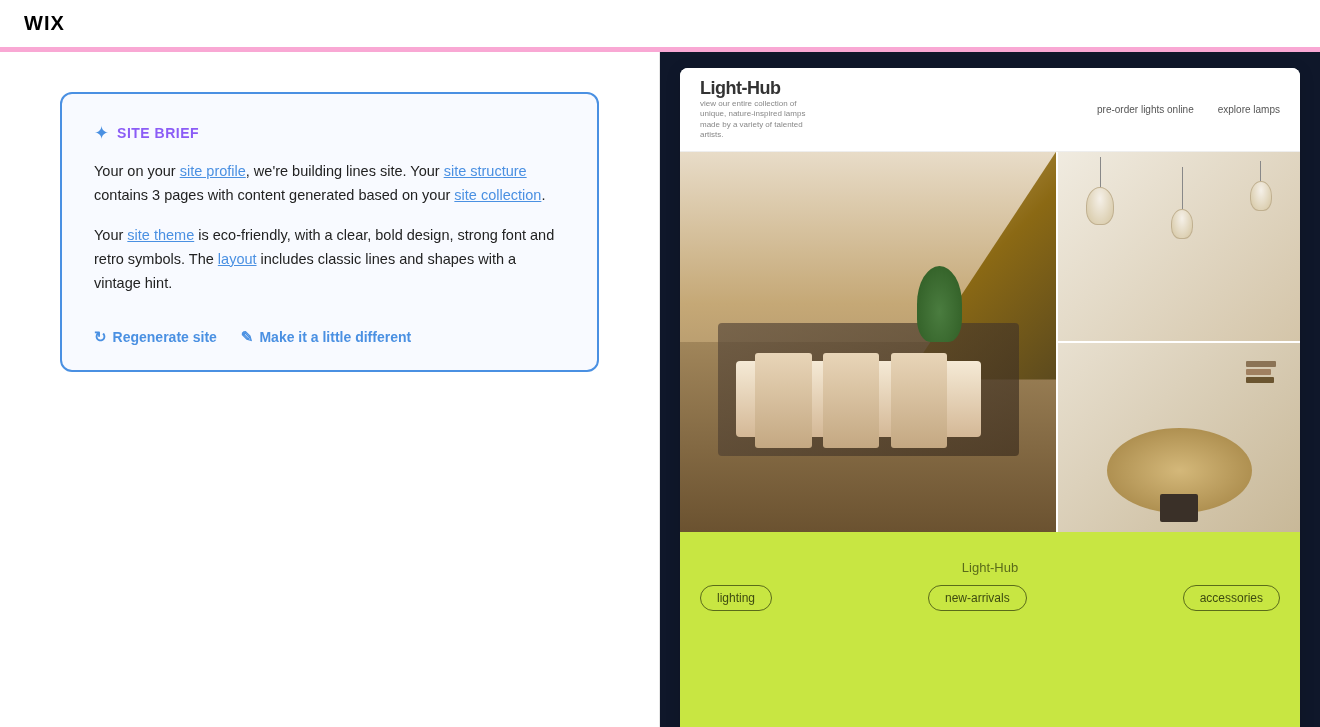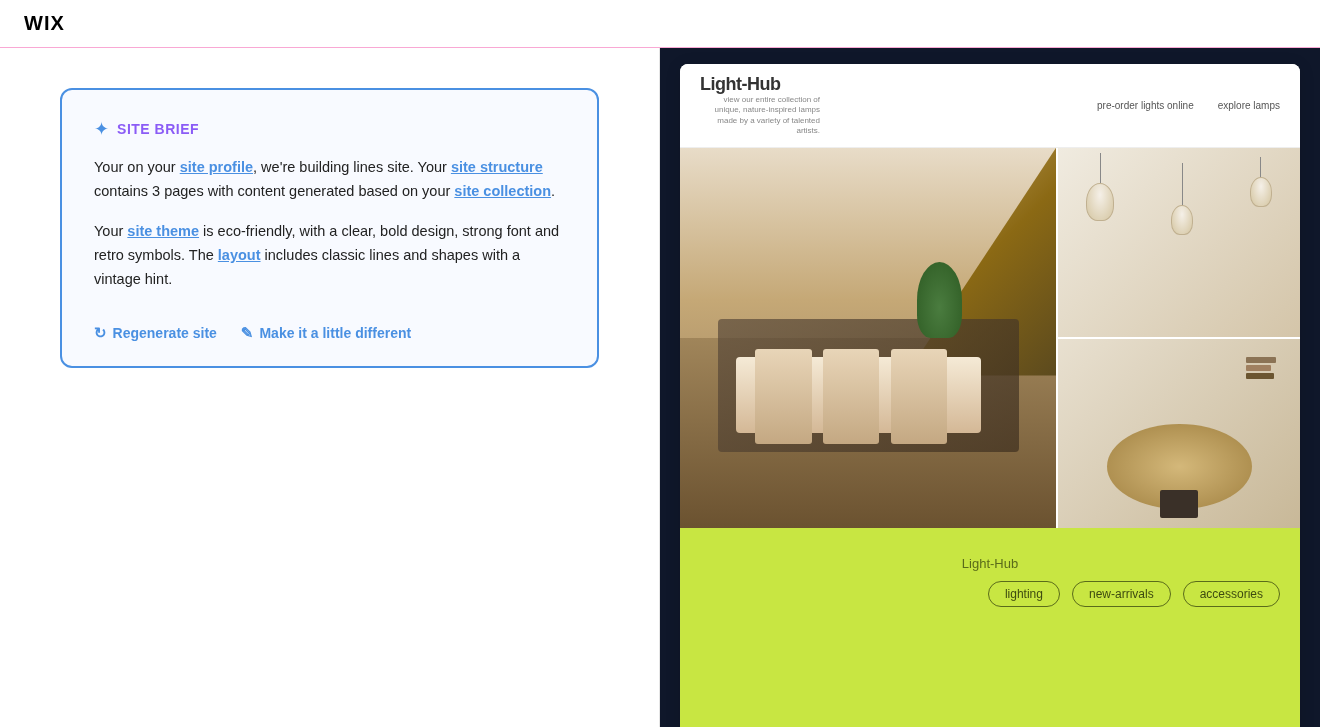--- a/index.html
+++ b/index.html
@@ -9,21 +9,21 @@
       width: 1320px;
       height: 727px;
       overflow: hidden;
       display: flex;
       flex-direction: column;
     }
 
     
     .header {
       padding: 12px 24px;
-      border-bottom: 1px solid #f9a8d4;
+      border-bottom: 5px solid #f9a8d4;
       display: flex;
       align-items: center;
       text-align: right;
     }
     .wix-logo {
       font-size: 20px;
       font-weight: 800;
       letter-spacing: 1px;
       color: #000;
       text-transform: uppercase;
@@ -84,21 +84,20 @@
     }
 
     .brief-body p:last-child {
       margin-bottom: 12px;
     }
 
     .brief-link {
       color: #4a90e2;
       text-decoration: underline;
       cursor: pointer;
-      font-weight: bold;
     }
 
     .brief-actions {
       display: flex;
       align-items: center;
       gap: 24px;
       margin-top: 24px;
       padding-top: 8px;
     }
 
@@ -375,42 +374,40 @@
       color: #3d4a10;
       line-height: 1.35;
       margin-bottom: 20px;
       max-width: 360px;
       margin-left: auto;
       margin-right: auto;
     }
 
     .preview-tags {
       display: flex;
-      justify-content: flex-end;
-      gap: 12px;
+      justify-content: space-between;
       flex-wrap: wrap;
     }
 
     .preview-tag {
       border: 1.5px solid #5a6b1a;
       border-radius: 20px;
       padding: 5px 16px;
       font-size: 12px;
       color: #3d4a10;
       background: transparent;
       font-weight: 500;
     }
 
     
     .preview-nav-desc {
       font-size: 8px;
       color: #888;
       max-width: 120px;
       line-height: 1.3;
-      text-align: right;
     }
   </style>
 </head>
 <body>
 
 <div class="header">
   <span class="wix-logo">WIX</span>
 </div>
 
 <div class="main-content">

